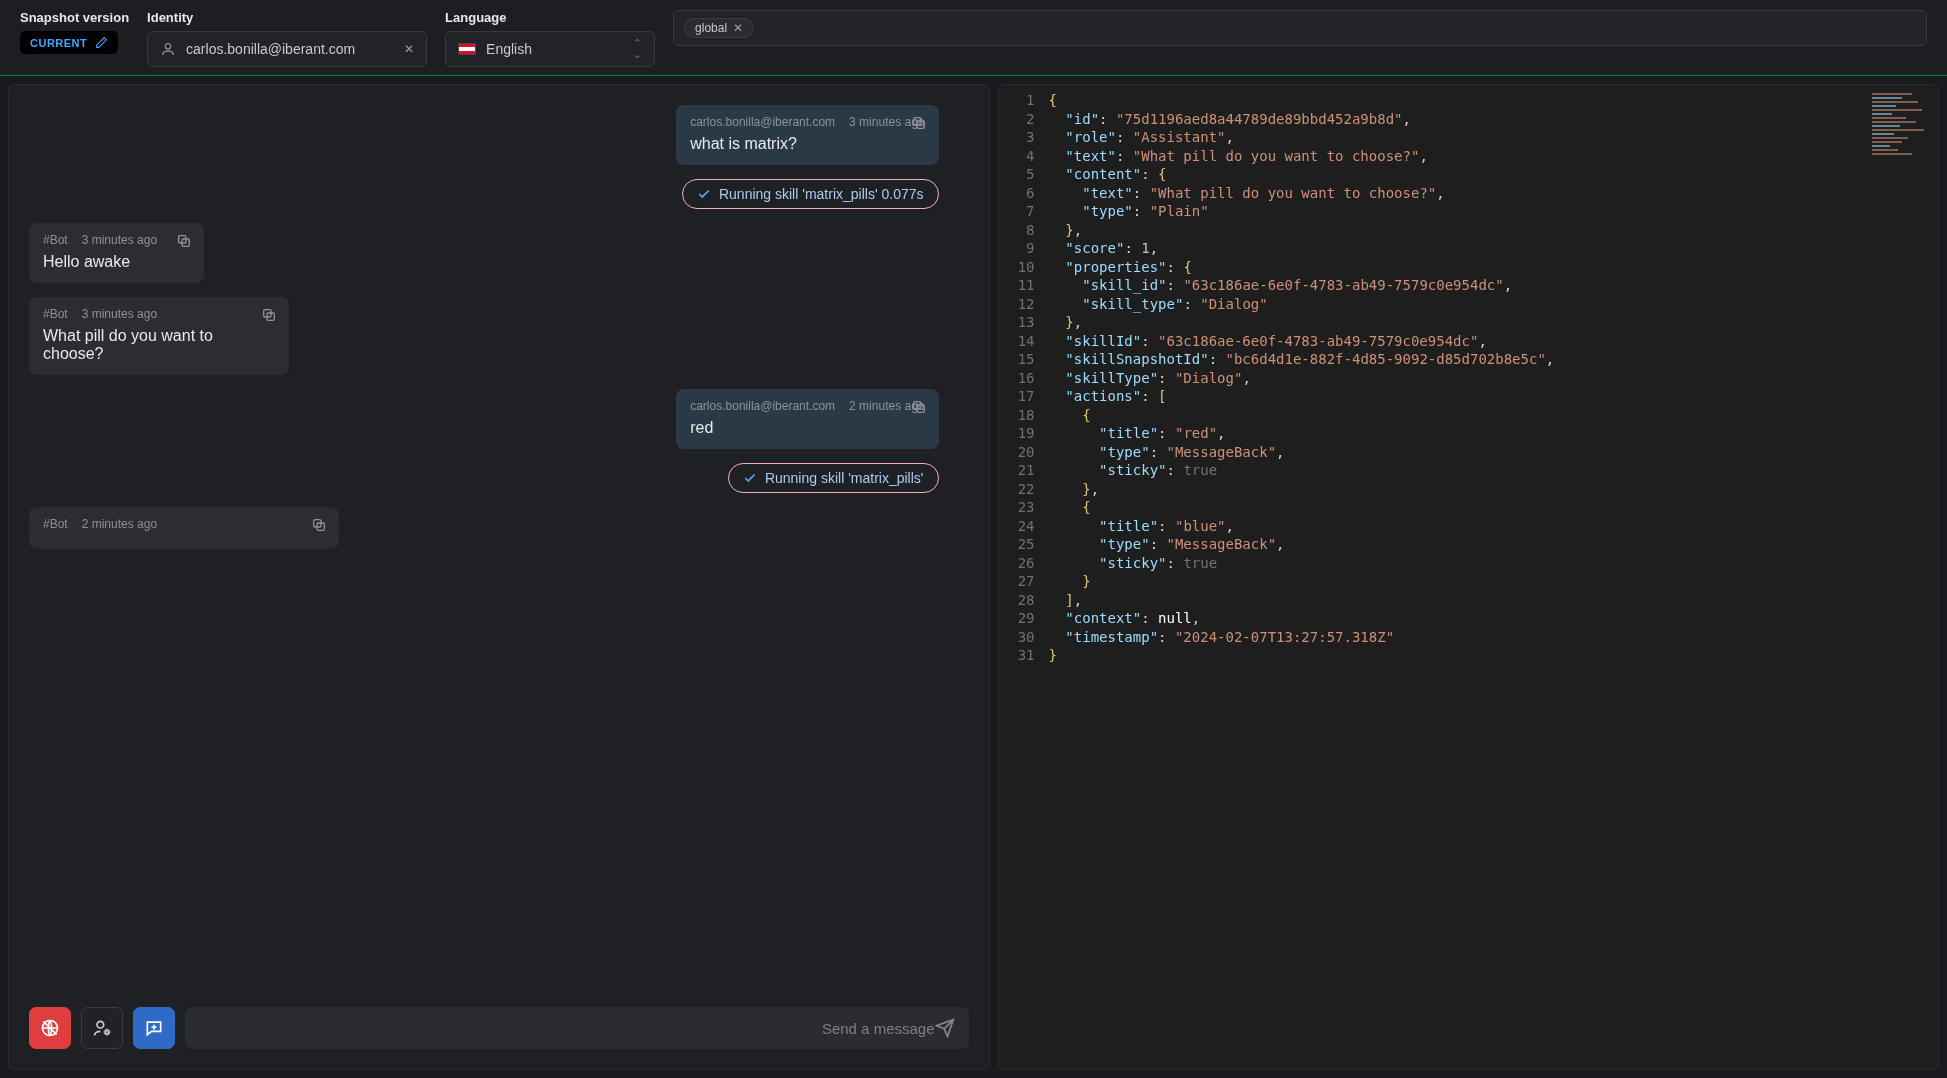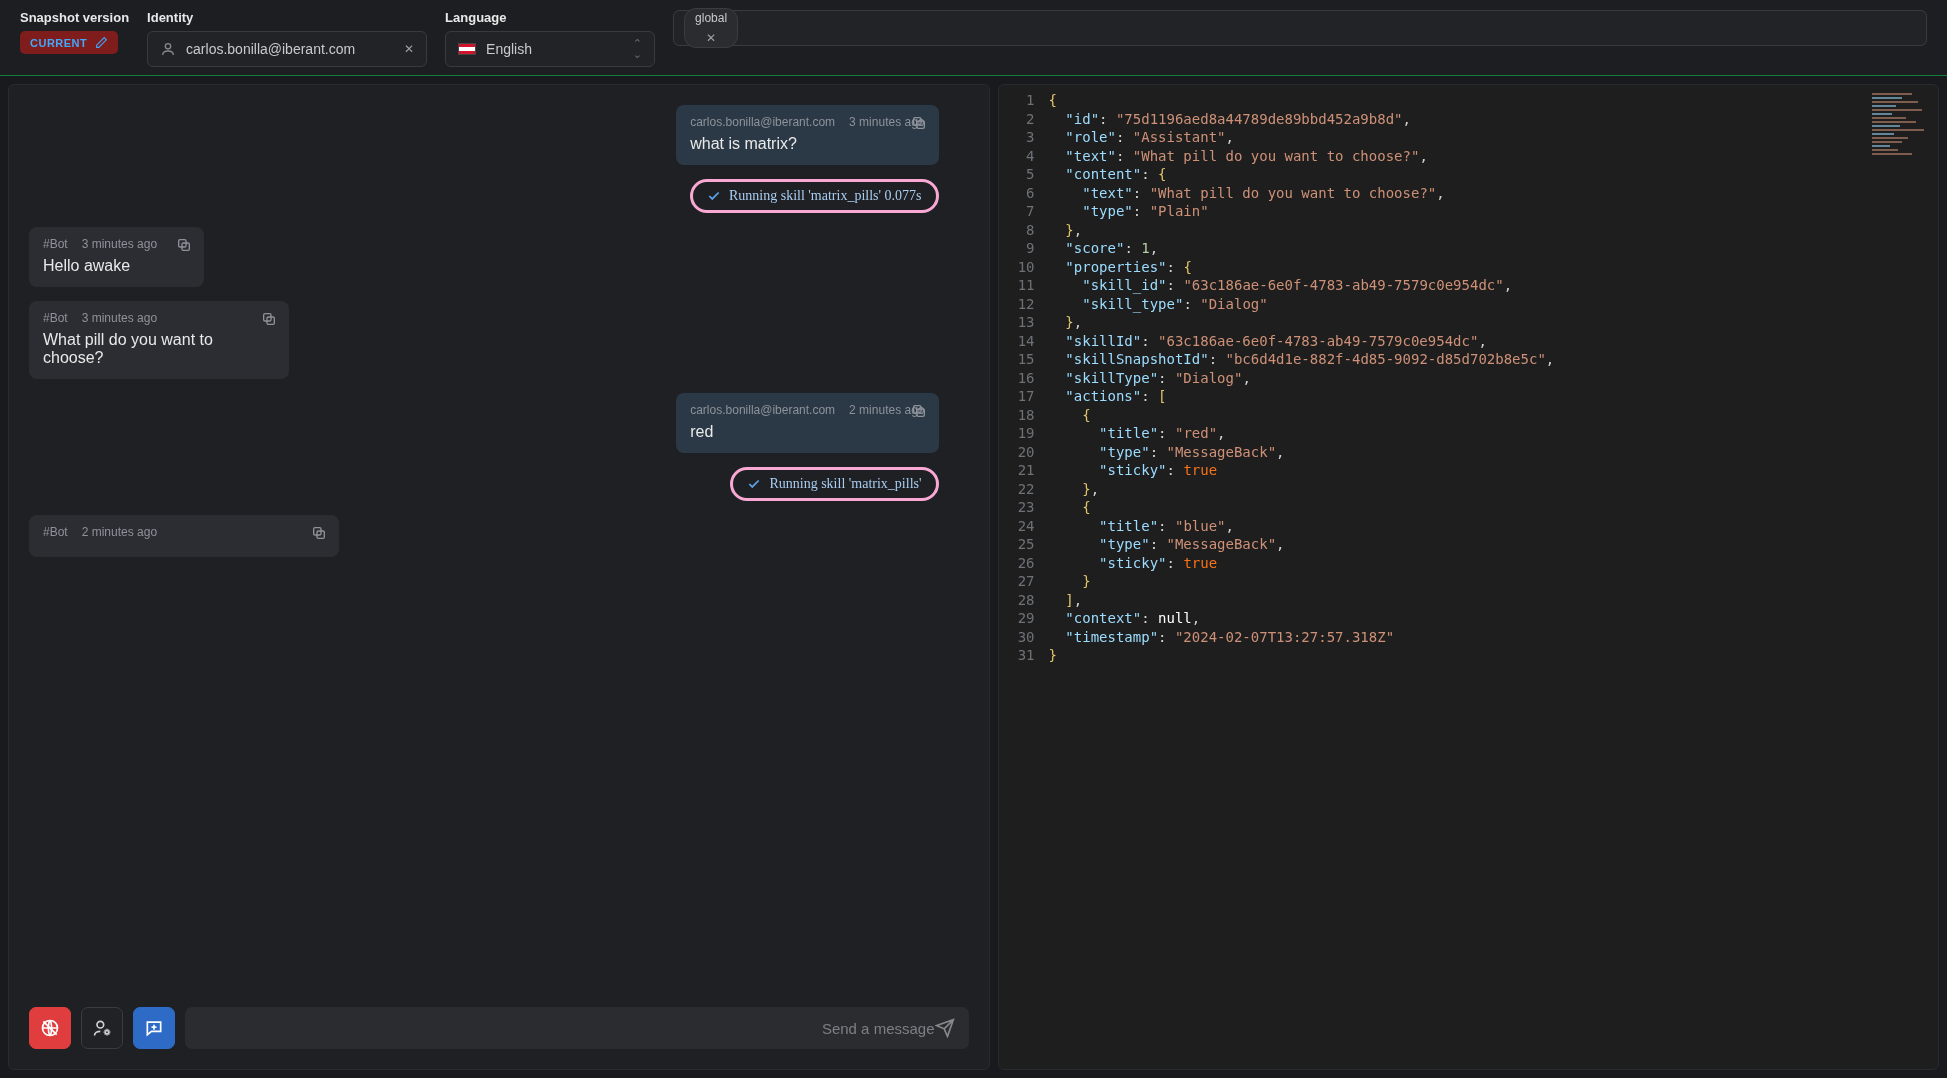--- a/index.html
+++ b/index.html
@@ -16,21 +16,21 @@
     display: flex;
     padding: 10px 20px 8px 20px;
     gap: 18px;
     background: #1d1e22;
     border-bottom: 1px solid #15803d;
   }
   .header-group { display: flex; flex-direction: column; gap: 6px; }
   .header-label { font-size: 13px; color: #e8e8e8; font-weight: 600; }
   .badge-current {
     display: inline-flex; align-items: center; gap: 8px;
-    background: #7f1d1d;
+    background: #000000;
     color: #3fa8ff;
     font-size: 11px; font-weight: 700; letter-spacing: 0.5px;
     padding: 5px 10px; border-radius: 5px;
     width: fit-content;
   }
   .input-field {
     display: flex; align-items: center; gap: 10px;
     background: #222327;
     border: 1px solid #383a40;
     border-radius: 6px;
@@ -38,21 +38,21 @@
     color: #cacaca;
     min-width: 280px;
     height: 36px;
   }
   .input-field.lang { min-width: 210px; justify-content: flex-start; position: relative; }
   .input-field.lang .caret { position: absolute; right: 12px; }
   .tag-pill {
     display: inline-flex; align-items: center; gap: 6px;
     background: #2a2c30; border: 1px solid #3a3c41;
     padding: 2px 10px; border-radius: 12px;
-    font-size: 12px; color: #c8c8c8; flex-direction: column;
+    font-size: 12px; color: #c8c8c8;
   }
   .close-x { color: #a0a0a0; font-size: 12px; cursor: pointer; }
   .caret { color: #6d6d6d; font-size: 11px; line-height: 1; }
   .main {
     display: flex;
     height: calc(100% - 76px);
     padding: 8px;
     gap: 8px;
   }
   .chat-panel {
@@ -88,27 +88,26 @@
   .bubble-time { font-size: 12px; color: #8e9299; }
   .bubble-text { font-size: 16px; color: #e9e9e9; }
   .copy-icon {
     color: #8e9299;
     width: 16px; height: 16px;
   }
   .bubble .copy-icon { position: absolute; top: 10px; right: 12px; }
   .skill-chip {
     align-self: flex-end;
     display: inline-flex; align-items: center; gap: 8px;
-    border: 3px solid #f9a8d4;
+    border: 1px solid #f9a8d4;
     color: #a9cdf1;
     border-radius: 18px;
     padding: 6px 14px;
     font-size: 14px;
     margin-right: 30px;
-    font-family: Liberation Serif, serif;
   }
   .skill-chip svg { width: 14px; height: 14px; }
   .chat-input-row {
     display: flex; align-items: center; gap: 10px;
     margin-top: 14px;
   }
   .sq-btn {
     width: 42px; height: 42px;
     border-radius: 7px;
     display: flex; align-items: center; justify-content: center;
@@ -154,21 +153,21 @@
     user-select: none;
     width: 50px;
   }
   .gutter div { height: 18.5px; }
   .code-lines { white-space: pre; }
   .code-lines div { height: 18.5px; }
   .tok-brace { color: #e0c46c; }
   .tok-key { color: #9cdcfe; }
   .tok-str { color: #ce9178; }
   .tok-num { color: #b5cea8; }
-  .tok-bool { color: #f97316; }
+  .tok-bool { color: #737373; }
   .tok-null { color: #ffffff; }
   .tok-punc { color: #d4d4d4; }
   .flag {
     width: 18px; height: 12px;
     background: linear-gradient(to bottom, #cf142b 25%, #fff 25%, #fff 75%, #cf142b 75%);
     border: 1px solid #444; display:inline-block;
     position: relative;
   }
   .user-icon { width: 16px; height: 16px; }
   .pencil-icon { width: 13px; height: 13px; }

